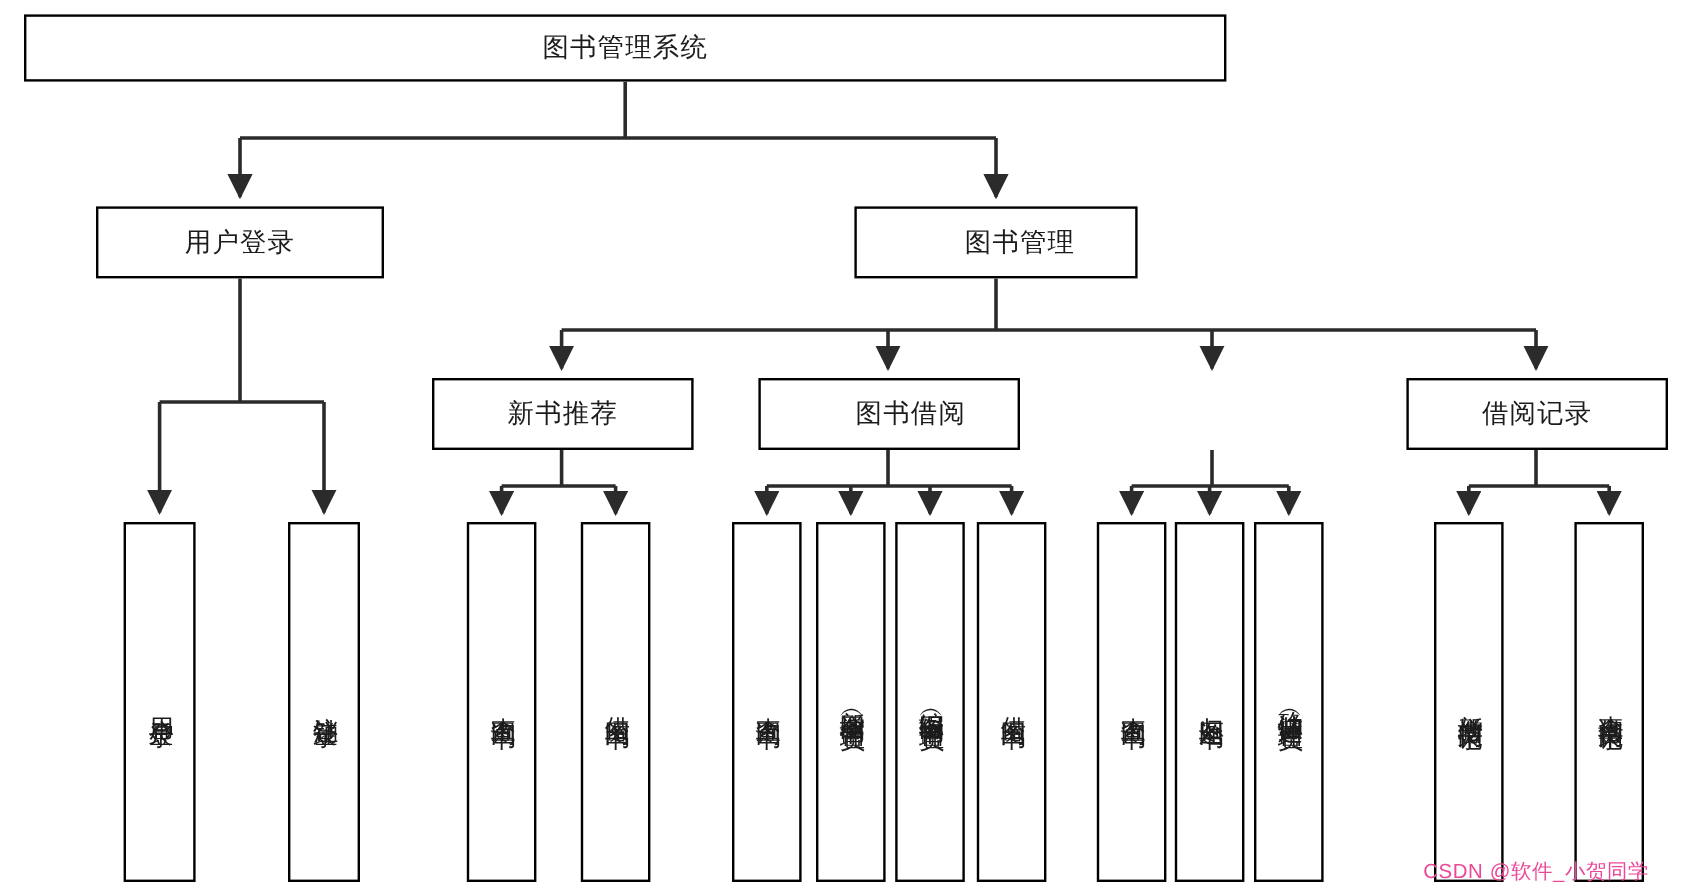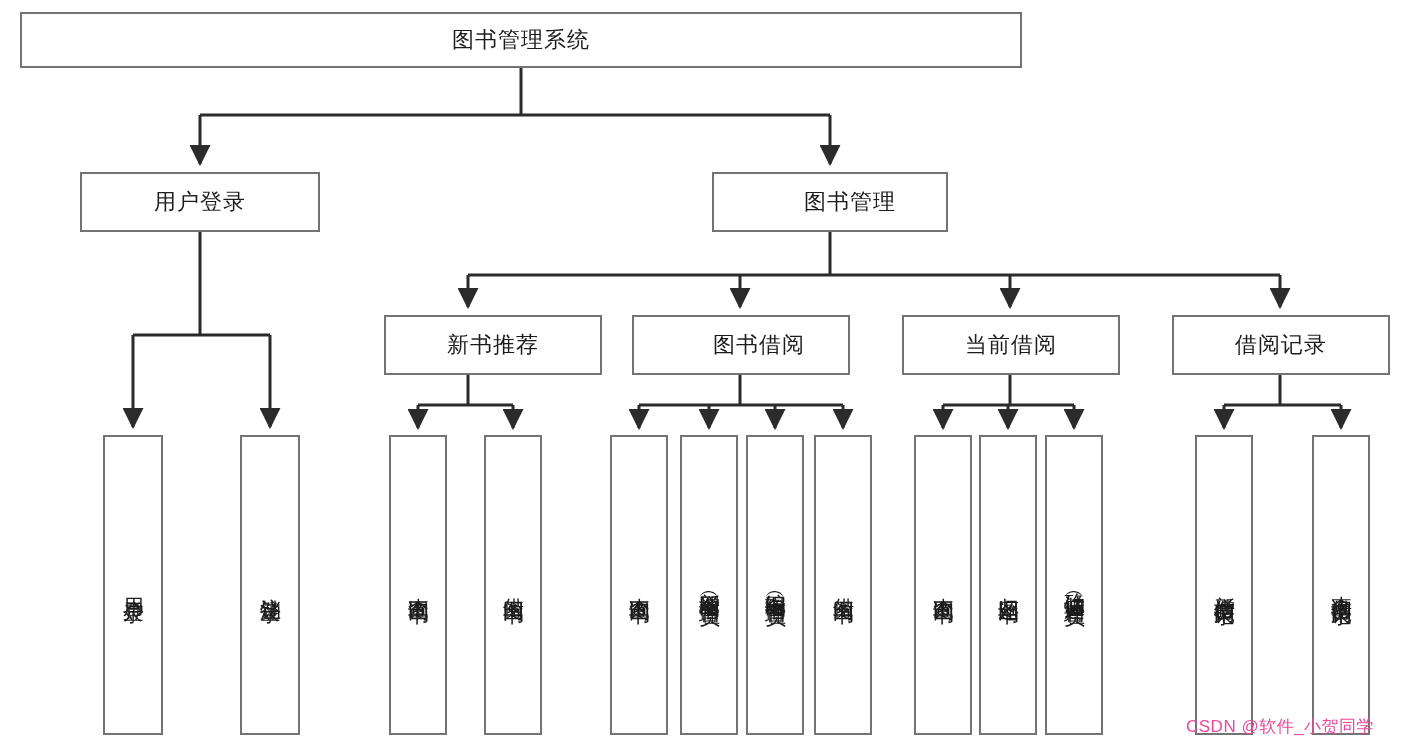--- a/index.html
+++ b/index.html
@@ -22,21 +22,21 @@
     left: 0;
     top: 0;
     width: 1405px;
     height: 747px;
     pointer-events: none;
   }
   .node {
     position: absolute;
     box-sizing: border-box;
     background: #ffffff;
-    border: 2px solid #737373;
+    border: 2px solid #000000;
     display: flex;
     align-items: center;
     justify-content: center;
     color: #1c1c1c;
     z-index: 2;
   }
   .node.horiz {
     font-size: 22px;
     letter-spacing: 1px;
     line-height: 1.2;
@@ -127,28 +127,25 @@
     <span>图书管理系统</span>
   </div>
 
   <div class="node horiz" style="left:80px; top:172px; width:240px; height:60px;">
     <span>用户登录</span>
   </div>
   <div class="node horiz" style="left:712px; top:172px; width:236px; height:60px;padding-left:40px;">
     <span>图书管理</span>
   </div>
 
-  <div class="node horiz" style="left:360px; top:315px; width:218px; height:60px;margin-left:24px;">
+  <div class="node horiz" style="left:360px; top:315px; width:218px; height:60px;">
     <span>新书推荐</span>
   </div>
   <div class="node horiz" style="left:632px; top:315px; width:218px; height:60px;padding-left:36px;">
     <span>图书借阅</span>
-  </div>
-  <div class="node horiz" style="left:902px; top:315px; width:218px; height:60px;">
-    <span>当前借阅</span>
   </div>
   <div class="node horiz" style="left:1172px; top:315px; width:218px; height:60px;">
     <span>借阅记录</span>
   </div>
 
   <div class="node vert" style="left:103px; top:435px; width:60px; height:300px;">
     <span class="vlabel">用户登录</span>
   </div>
   <div class="node vert" style="left:240px; top:435px; width:60px; height:300px;">
     <span class="vlabel">注销登录</span>

